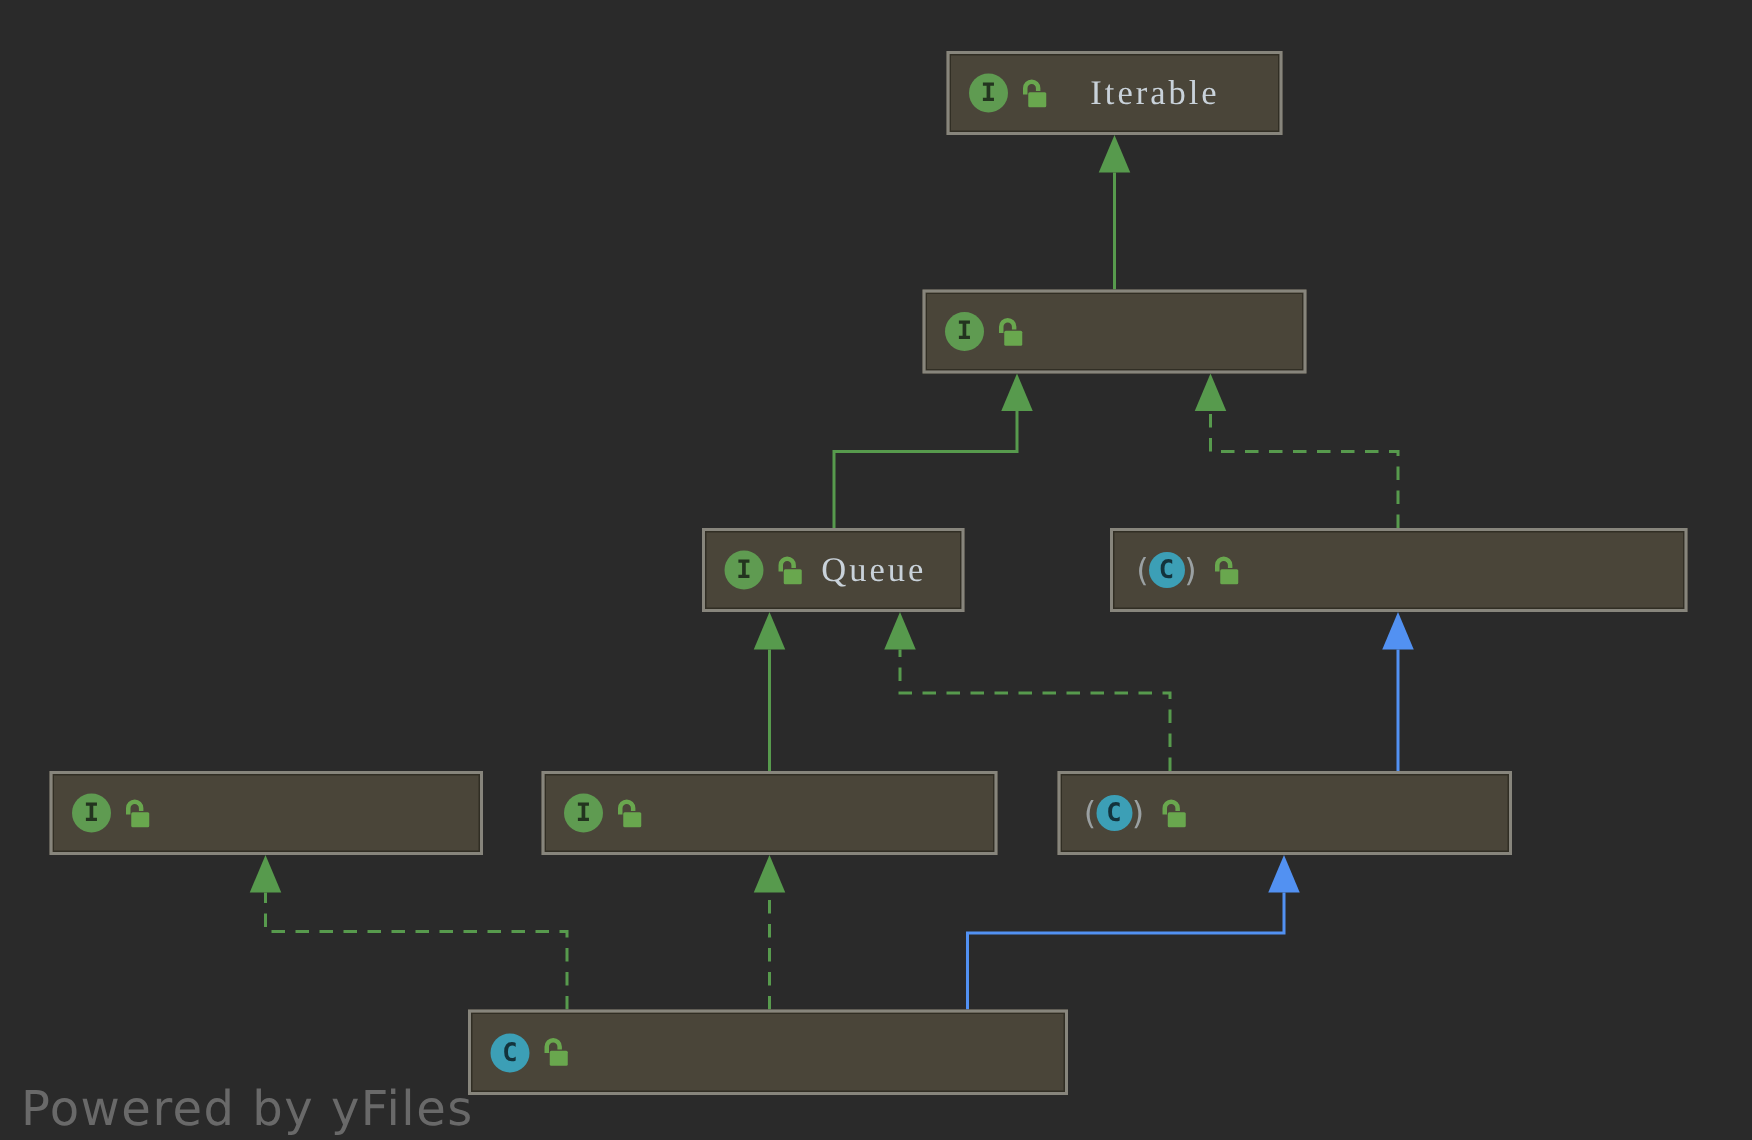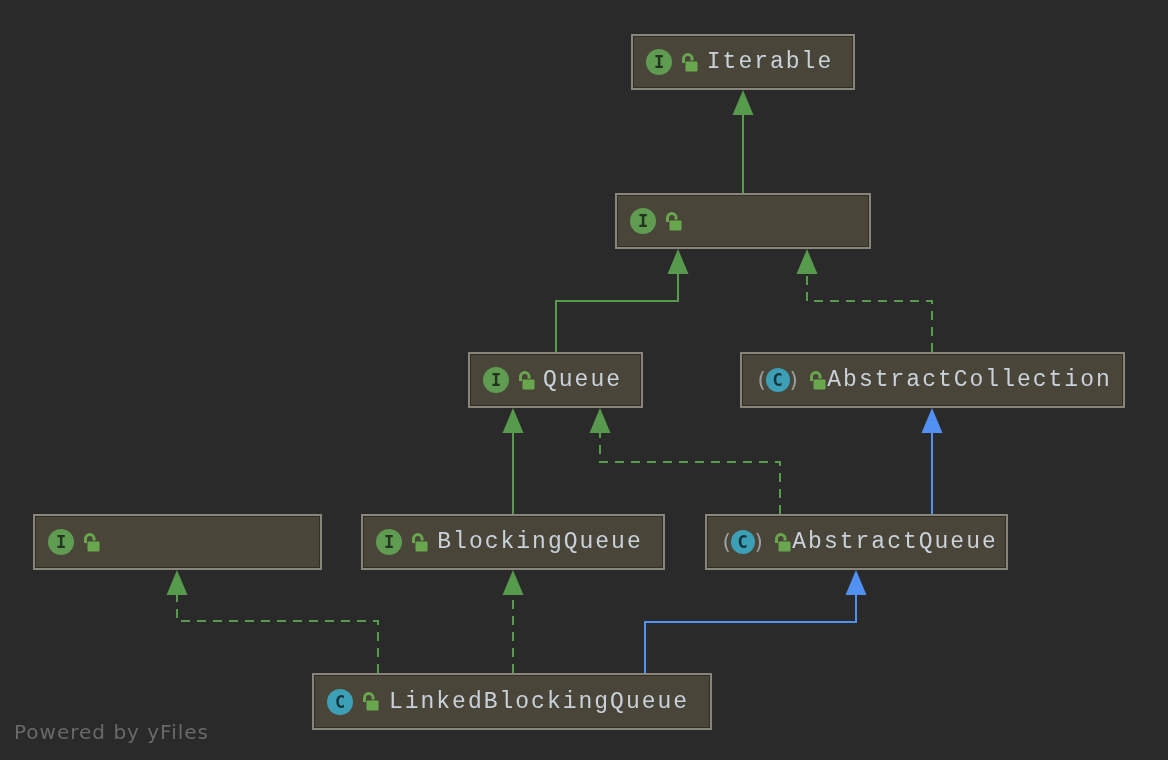--- a/index.html
+++ b/index.html
@@ -57,34 +57,34 @@
     font-size: 21px;
     line-height: 26px;
   }
   .abstract-wrap .badge { width: 24px; height: 24px; margin: 0 -2px; }
 
   .lock-icon { display: flex; align-items: center; flex: 0 0 auto; }
 
   .node-label {
     flex: 1;
     text-align: center;
-    font-family: Liberation Mono, monospace;
+    font-family: Liberation Serif, serif;
     font-size: 23px;
     letter-spacing: 2px;
     color: #c9d2da;
     white-space: nowrap;
     overflow: hidden;
   }
 
   .footer-brand {
     position: absolute;
     left: 14px;
     top: 720px;
     font-family: "DejaVu Sans", "Liberation Sans", sans-serif;
-    font-size: 20px;
+    font-size: 32px;
     color: #696969;
     letter-spacing: 1px;
     user-select: none;
   }
 </style>
 </head>
 <body>
 
 <div class="canvas">
   <svg class="edge-layer" xmlns="http://www.w3.org/2000/svg" viewBox="0 0 1168 760">
@@ -150,21 +150,20 @@
           <span class="badge class">C</span>
           <span class="paren">)</span>
         </span>
         <span class="lock-icon">
           <svg width="20" height="21" viewBox="0 0 20 21">
             <path d="M4.5 11 V6.8 a4.3 4.3 0 0 1 8.6 0 V8.6" fill="none" stroke="#69a74e" stroke-width="3"></path>
             <rect x="6.5" y="9.5" width="12" height="10" rx="1" fill="#69a74e"></rect>
           </svg>
         </span>
       </span>
-      <span class="node-label">AbstractCollection</span>
     </div>
     <div class="node" style="left: 33px; top: 514px; width: 289px; height: 56px;">
       <span class="icon-group">
         <span class="badge interface">I</span>
         <span class="lock-icon">
           <svg width="20" height="21" viewBox="0 0 20 21">
             <path d="M4.5 11 V6.8 a4.3 4.3 0 0 1 8.6 0 V8.6" fill="none" stroke="#69a74e" stroke-width="3"></path>
             <rect x="6.5" y="9.5" width="12" height="10" rx="1" fill="#69a74e"></rect>
           </svg>
         </span>
@@ -173,44 +172,41 @@
     <div class="node" style="left: 361px; top: 514px; width: 304px; height: 56px;">
       <span class="icon-group">
         <span class="badge interface">I</span>
         <span class="lock-icon">
           <svg width="20" height="21" viewBox="0 0 20 21">
             <path d="M4.5 11 V6.8 a4.3 4.3 0 0 1 8.6 0 V8.6" fill="none" stroke="#69a74e" stroke-width="3"></path>
             <rect x="6.5" y="9.5" width="12" height="10" rx="1" fill="#69a74e"></rect>
           </svg>
         </span>
       </span>
-      <span class="node-label">BlockingQueue</span>
     </div>
     <div class="node" style="left: 705px; top: 514px; width: 303px; height: 56px;">
       <span class="icon-group">
         <span class="abstract-wrap">
           <span class="paren">(</span>
           <span class="badge class">C</span>
           <span class="paren">)</span>
         </span>
         <span class="lock-icon">
           <svg width="20" height="21" viewBox="0 0 20 21">
             <path d="M4.5 11 V6.8 a4.3 4.3 0 0 1 8.6 0 V8.6" fill="none" stroke="#69a74e" stroke-width="3"></path>
             <rect x="6.5" y="9.5" width="12" height="10" rx="1" fill="#69a74e"></rect>
           </svg>
         </span>
       </span>
-      <span class="node-label">AbstractQueue</span>
     </div>
     <div class="node" style="left: 312px; top: 673px; width: 400px; height: 57px;">
       <span class="icon-group">
         <span class="badge class">C</span>
         <span class="lock-icon">
           <svg width="20" height="21" viewBox="0 0 20 21">
             <path d="M4.5 11 V6.8 a4.3 4.3 0 0 1 8.6 0 V8.6" fill="none" stroke="#69a74e" stroke-width="3"></path>
             <rect x="6.5" y="9.5" width="12" height="10" rx="1" fill="#69a74e"></rect>
           </svg>
         </span>
       </span>
-      <span class="node-label">LinkedBlockingQueue</span>
     </div>
     <div class="footer-brand">Powered by yFiles</div>
 </div>
 
 </body></html>

